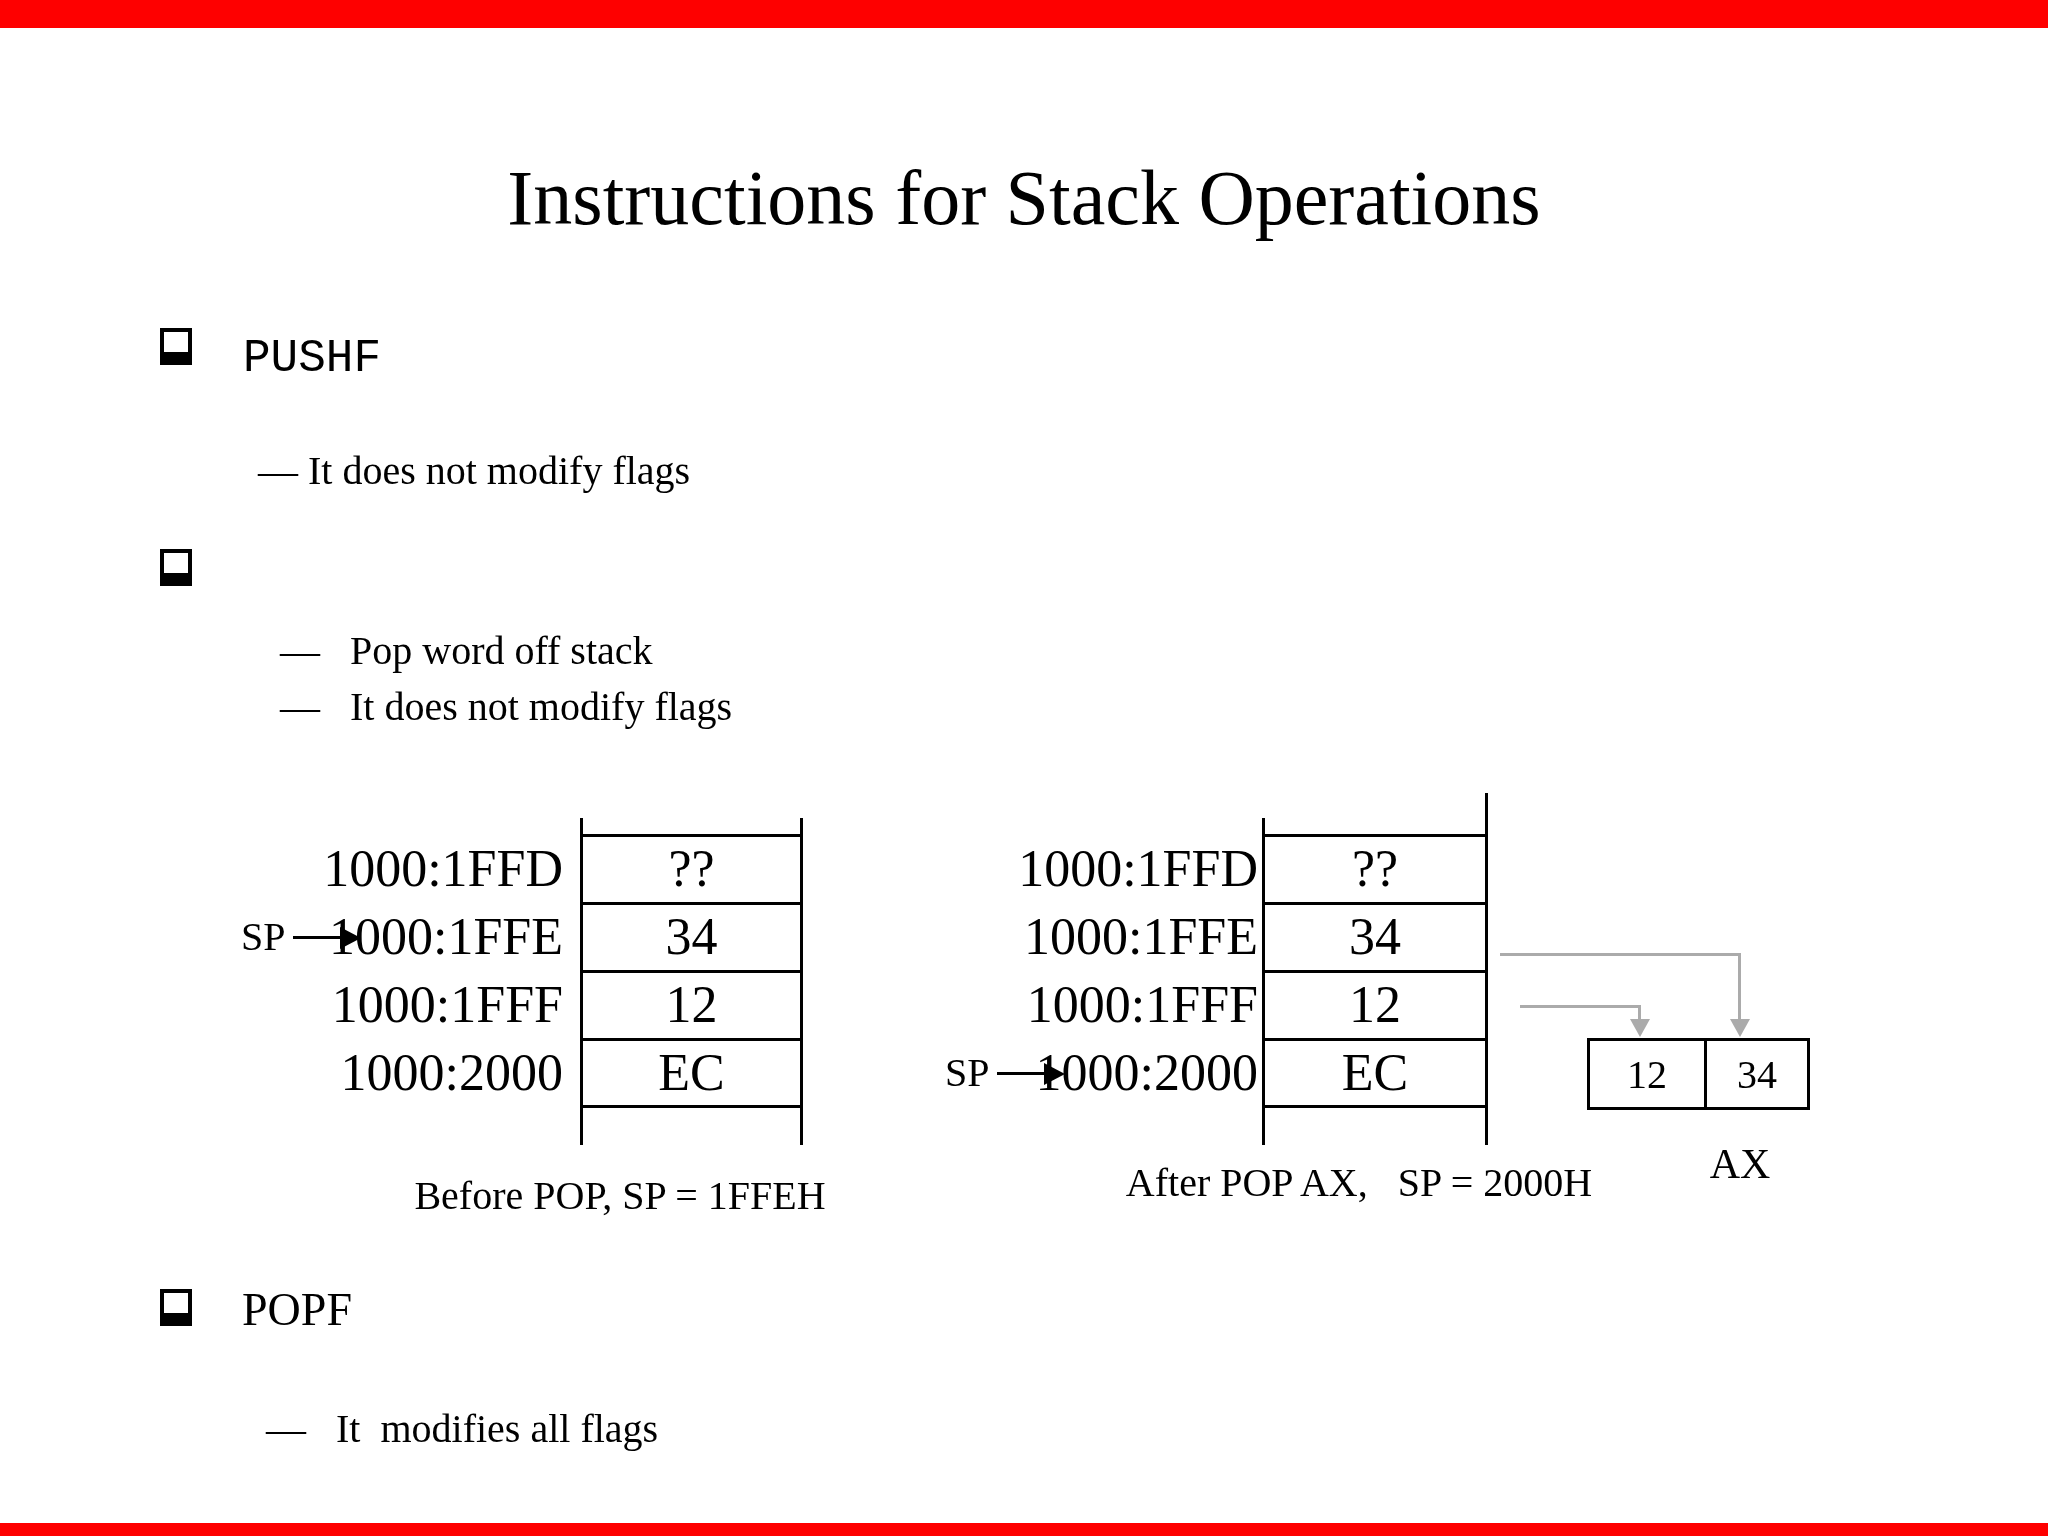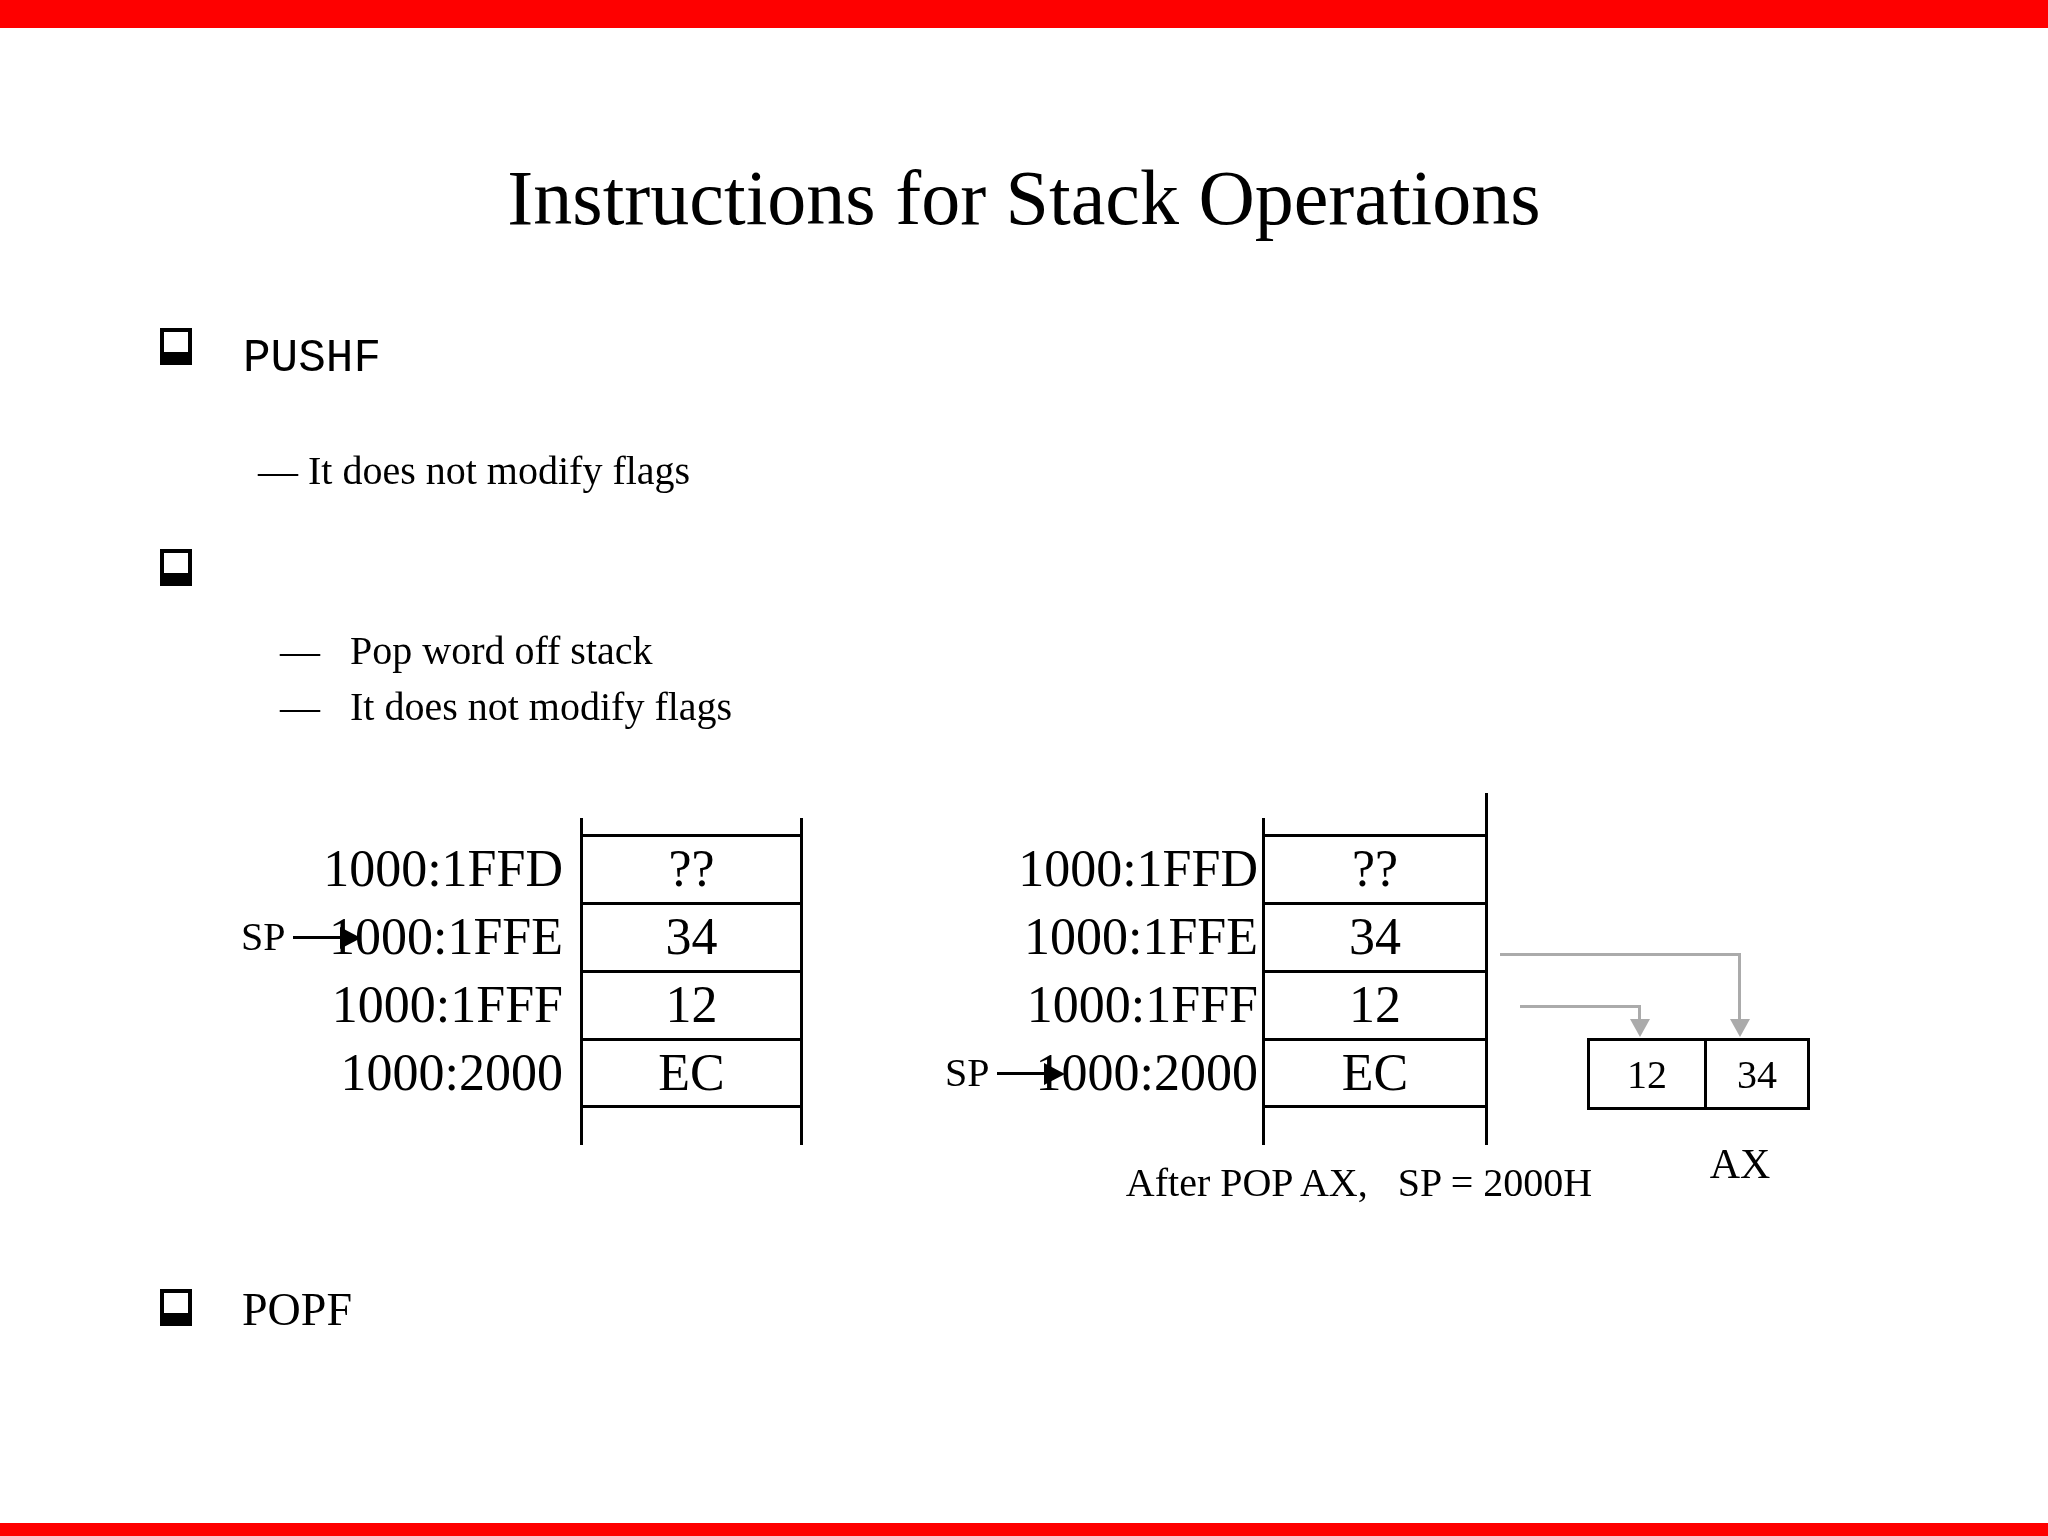--- a/index.html
+++ b/index.html
@@ -107,20 +107,21 @@
     <div class="val" style="top:27px;">??</div>
     <div class="val" style="top:95px;">34</div>
     <div class="val" style="top:163px;">12</div>
     <div class="val" style="top:231px;">EC</div>
   </div>
 
   <div class="sp-label" style="left:241px;top:913px;">SP</div>
   <div class="sp-shaft" style="left:293px;top:936px;width:48px;"></div>
   <div class="sp-head" style="left:340px;top:927px;"></div>
 
+  <div class="caption" style="left:370px;top:1172px;width:500px;">Before POP, SP = 1FFEH</div>
 
   <div class="vline" style="left:1262px;top:818px;height:327px;"></div>
   <div class="vline" style="left:1485px;top:793px;height:352px;"></div>
   <div class="hline" style="left:1262px;top:834px;width:226px;"></div>
   <div class="hline" style="left:1262px;top:902px;width:226px;"></div>
   <div class="hline" style="left:1262px;top:970px;width:226px;"></div>
   <div class="hline" style="left:1262px;top:1038px;width:226px;"></div>
   <div class="hline" style="left:1262px;top:1105px;width:226px;"></div>
 
   <div class="addr-col" style="left:975px;top:818px;width:283px;height:327px;">
@@ -151,14 +152,15 @@
   <div class="g-head" style="left:1630px;top:1019px;"></div>
 
   <div id="ax-box">
     <div id="ax-cell-high">12</div>
     <div id="ax-cell-low">34</div>
   </div>
   <div id="ax-label">AX</div>
 
   <div class="sq-bullet" style="left:160px;top:1289px;"></div>
   <div class="h1line" style="left:242px;top:1283px;">POPF</div>
+  <div class="body-line" style="left:266px;top:1405px;">—   It  modifies all flags</div>
 
 </div>
 
 </body></html>

